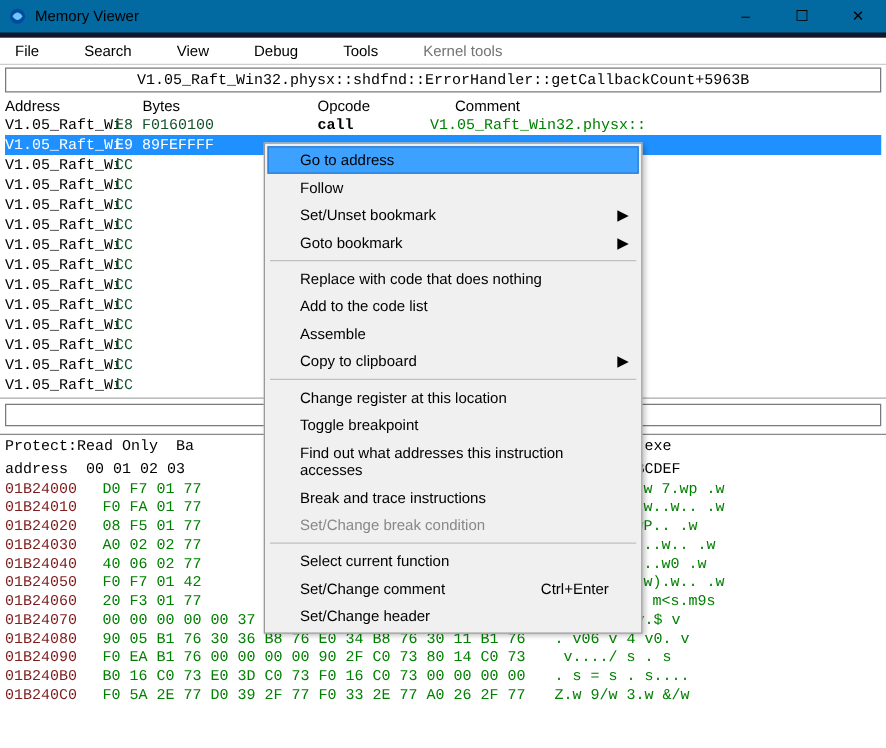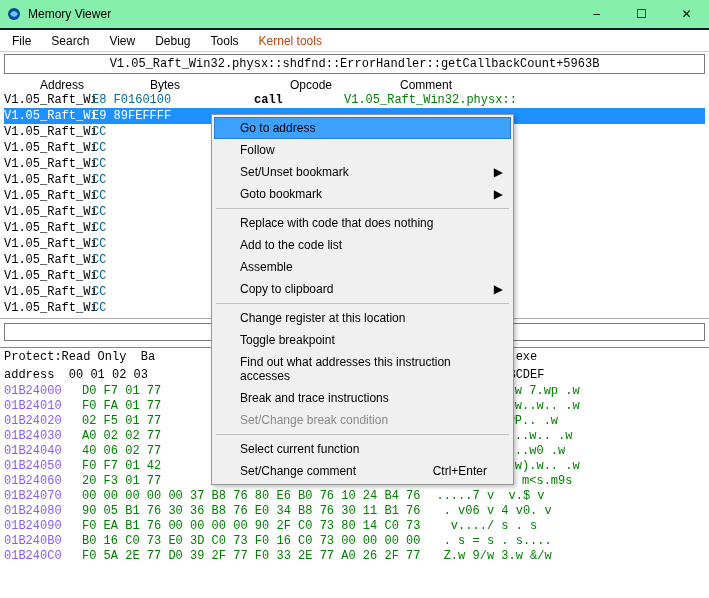--- a/index.html
+++ b/index.html
@@ -11,22 +11,22 @@
     width: 709px;
     height: 598px;
     overflow: hidden;
     position: relative;
   }
   .titlebar {
     height: 30px;
     display: flex;
     align-items: center;
     justify-content: space-between;
-    border-bottom: 2px solid #0f172a;
-    background: #86efac;
+    border-bottom: 4px solid #0f172a;
+    background: #0369a1;
   }
   .titlebar-left {
     display: flex;
     align-items: center;
     padding-left: 6px;
     gap: 6px;
   }
   .appicon {
     width: 16px; height: 16px;
   }
@@ -35,49 +35,48 @@
   .winbtn {
     width: 45px; height: 30px;
     display: flex; align-items: center; justify-content: center;
     cursor: default;
   }
   .menubar {
     height: 22px;
     display: flex;
     align-items: center;
     padding: 0 4px;
-    gap: 4px;
+    gap: 20px;
     border-bottom: 1px solid #ccc;
     font-size: 12px;
   }
   .menuitem {
     padding: 2px 8px;
     cursor: default;
   }
-  .menuitem.disabled { color: #c2410c; }
+  .menuitem.disabled { color: #737373; }
   .addrbar-wrap {
     padding: 2px 4px;
   }
   .addrbar {
     border: 1px solid #7a7a7a;
     background: #fff;
     height: 20px;
     font-family: "Courier New", monospace;
     font-size: 12px;
     display: flex;
     align-items: center;
     justify-content: center;
   }
   .disasm-header {
     display: flex;
     font-size: 12px;
     padding: 2px 4px 0 4px;
     font-family: "Segoe UI", Tahoma, sans-serif;
     color: #000;
-    margin-left: 36px;
   }
   .disasm-header .col { font-weight: normal; }
   .col-addr { width: 110px; }
   .col-bytes { width: 140px; }
   .col-opc { width: 110px; }
   .col-comm { flex:1; }
   .disasm {
     font-family: "Courier New", monospace;
     font-size: 12px;
     padding: 0 4px;
@@ -86,21 +85,21 @@
     display: flex;
     height: 16px;
     line-height: 16px;
     white-space: nowrap;
   }
   .disasm-row.selected {
     background: #1e90ff;
     color: #fff;
   }
   .disasm-row .addr { width: 88px; color: #000; }
-  .disasm-row .bytes { width: 162px; color: #0369a1; }
+  .disasm-row .bytes { width: 162px; color: #14532d; }
   .disasm-row .opc { font-weight: bold; width: 50px; }
   .disasm-row .args { color: #008000; margin-left: 40px; }
   .disasm-row.selected .addr,
   .disasm-row.selected .bytes,
   .disasm-row.selected .opc,
   .disasm-row.selected .args { color: #fff; }
   .bottom-addr {
     padding: 4px;
     border-top: 1px solid #aaa;
     margin-top: 2px;
@@ -120,21 +119,21 @@
     font-family: "Courier New", monospace;
     font-size: 12px;
     padding: 0 4px;
   }
   .hexrow {
     display: flex;
     white-space: pre;
     height: 15px;
     line-height: 15px;
   }
-  .hex-addr { width: 78px; color: #8b5cf6; }
+  .hex-addr { width: 78px; color: #7f1d1d; }
   .hex-bytes { color: #008000; }
   .hex-ascii { color: #008000; margin-left: 10px; }
   
   .ctxmenu {
     position: absolute;
     left: 211px;
     top: 114px;
     width: 303px;
     background: #f0f0f0;
     border: 1px solid #999;
@@ -302,21 +301,21 @@
 <div class="bottom-addr">
   <input class="bottom-addr-input" style="">
 </div>
 
 <div class="hex-pane">
   <div class="hex-header"><span>Protect:Read Only  Ba</span><span style="display:inline-block;width:310px"></span><span>_Win32.exe</span></div>
   <div class="hex-header"><span>address  00 01 02 03 </span><span style="display:inline-block;width:310px"></span><span>56789ABCDEF</span></div>
   <div class="hex-body" id="hexbody">
       <div class="hexrow"><span class="hex-addr mono">01B24000</span><span class="hex-bytes">D0 F7 01 77 </span><span style="display: inline-block; width: 322px;"></span><span class="hex-ascii">..w 7.wp .w</span></div>
       <div class="hexrow"><span class="hex-addr mono">01B24010</span><span class="hex-bytes">F0 FA 01 77 </span><span style="display: inline-block; width: 322px;"></span><span class="hex-ascii">..w..w.. .w</span></div>
-      <div class="hexrow"><span class="hex-addr mono">01B24020</span><span class="hex-bytes">02 F5 01 77 </span><span style="display: inline-block; width: 322px;"></span><span class="hex-ascii">.wP.. .w</span></div>
+      <div class="hexrow"><span class="hex-addr mono">01B24020</span><span class="hex-bytes">08 F5 01 77 </span><span style="display: inline-block; width: 322px;"></span><span class="hex-ascii">.wP.. .w</span></div>
       <div class="hexrow"><span class="hex-addr mono">01B24030</span><span class="hex-bytes">A0 02 02 77 </span><span style="display: inline-block; width: 322px;"></span><span class="hex-ascii">. ..w.. .w</span></div>
       <div class="hexrow"><span class="hex-addr mono">01B24040</span><span class="hex-bytes">40 06 02 77 </span><span style="display: inline-block; width: 322px;"></span><span class="hex-ascii">. ..w0 .w</span></div>
       <div class="hexrow"><span class="hex-addr mono">01B24050</span><span class="hex-bytes">F0 F7 01 42 </span><span style="display: inline-block; width: 322px;"></span><span class="hex-ascii">..w).w.. .w</span></div>
       <div class="hexrow"><span class="hex-addr mono">01B24060</span><span class="hex-bytes">20 F3 01 77 </span><span style="display: inline-block; width: 322px;"></span><span class="hex-ascii">.. m&lt;s.m9s</span></div>
       <div class="hexrow"><span class="hex-addr mono">01B24070</span><span class="hex-bytes">00 00 00 00 00 37 B8 76 80 E6 B0 76 10 24 B4 76</span><span style="display: inline-block; width: 6px;"></span><span class="hex-ascii">.....7 v  v.$ v</span></div>
       <div class="hexrow"><span class="hex-addr mono">01B24080</span><span class="hex-bytes">90 05 B1 76 30 36 B8 76 E0 34 B8 76 30 11 B1 76</span><span style="display: inline-block; width: 6px;"></span><span class="hex-ascii"> . v06 v 4 v0. v</span></div>
       <div class="hexrow"><span class="hex-addr mono">01B24090</span><span class="hex-bytes">F0 EA B1 76 00 00 00 00 90 2F C0 73 80 14 C0 73</span><span style="display: inline-block; width: 6px;"></span><span class="hex-ascii">  v..../ s . s</span></div>
       <div class="hexrow"><span class="hex-addr mono">01B240B0</span><span class="hex-bytes">B0 16 C0 73 E0 3D C0 73 F0 16 C0 73 00 00 00 00</span><span style="display: inline-block; width: 6px;"></span><span class="hex-ascii"> . s = s . s....</span></div>
       <div class="hexrow"><span class="hex-addr mono">01B240C0</span><span class="hex-bytes">F0 5A 2E 77 D0 39 2F 77 F0 33 2E 77 A0 26 2F 77</span><span style="display: inline-block; width: 6px;"></span><span class="hex-ascii"> Z.w 9/w 3.w &amp;/w</span></div>
     </div>
@@ -368,13 +367,16 @@
       <span>Set/Change break condition</span>
     </div>
   <div class="ctxsep"></div>
   <div class="ctxitem">
       <span>Select current function</span>
     </div>
   <div class="ctxitem">
       <span>Set/Change comment</span>
       <span>Ctrl+Enter</span>
     </div>
+  <div class="ctxitem">
+      <span>Set/Change header</span>
+    </div>
 </div>
 
 </body></html>

